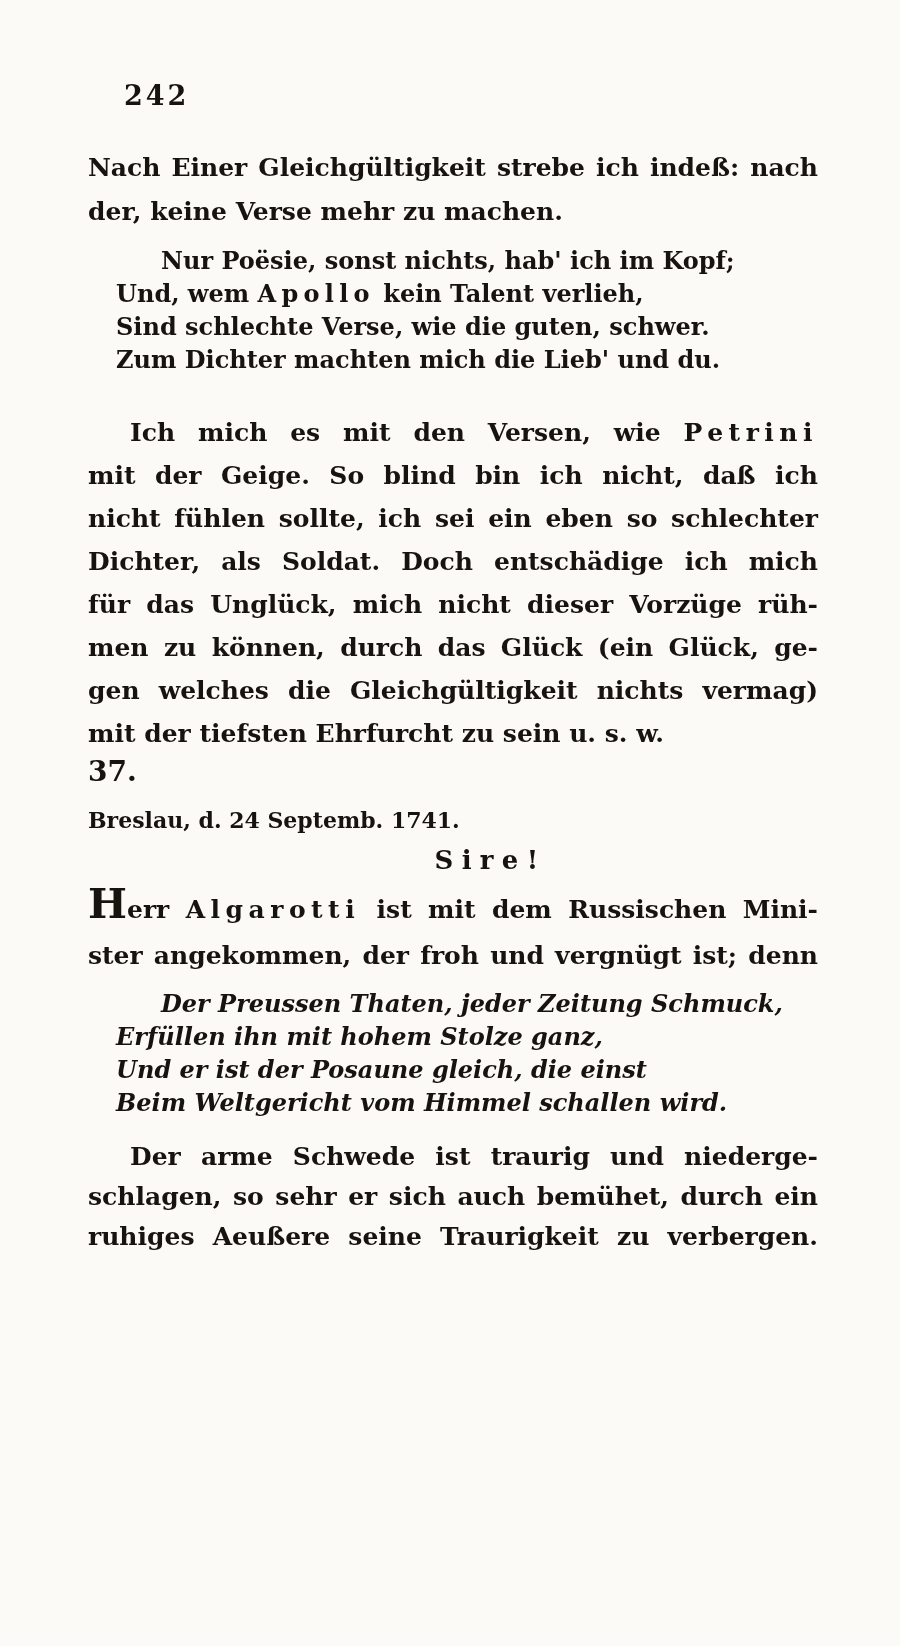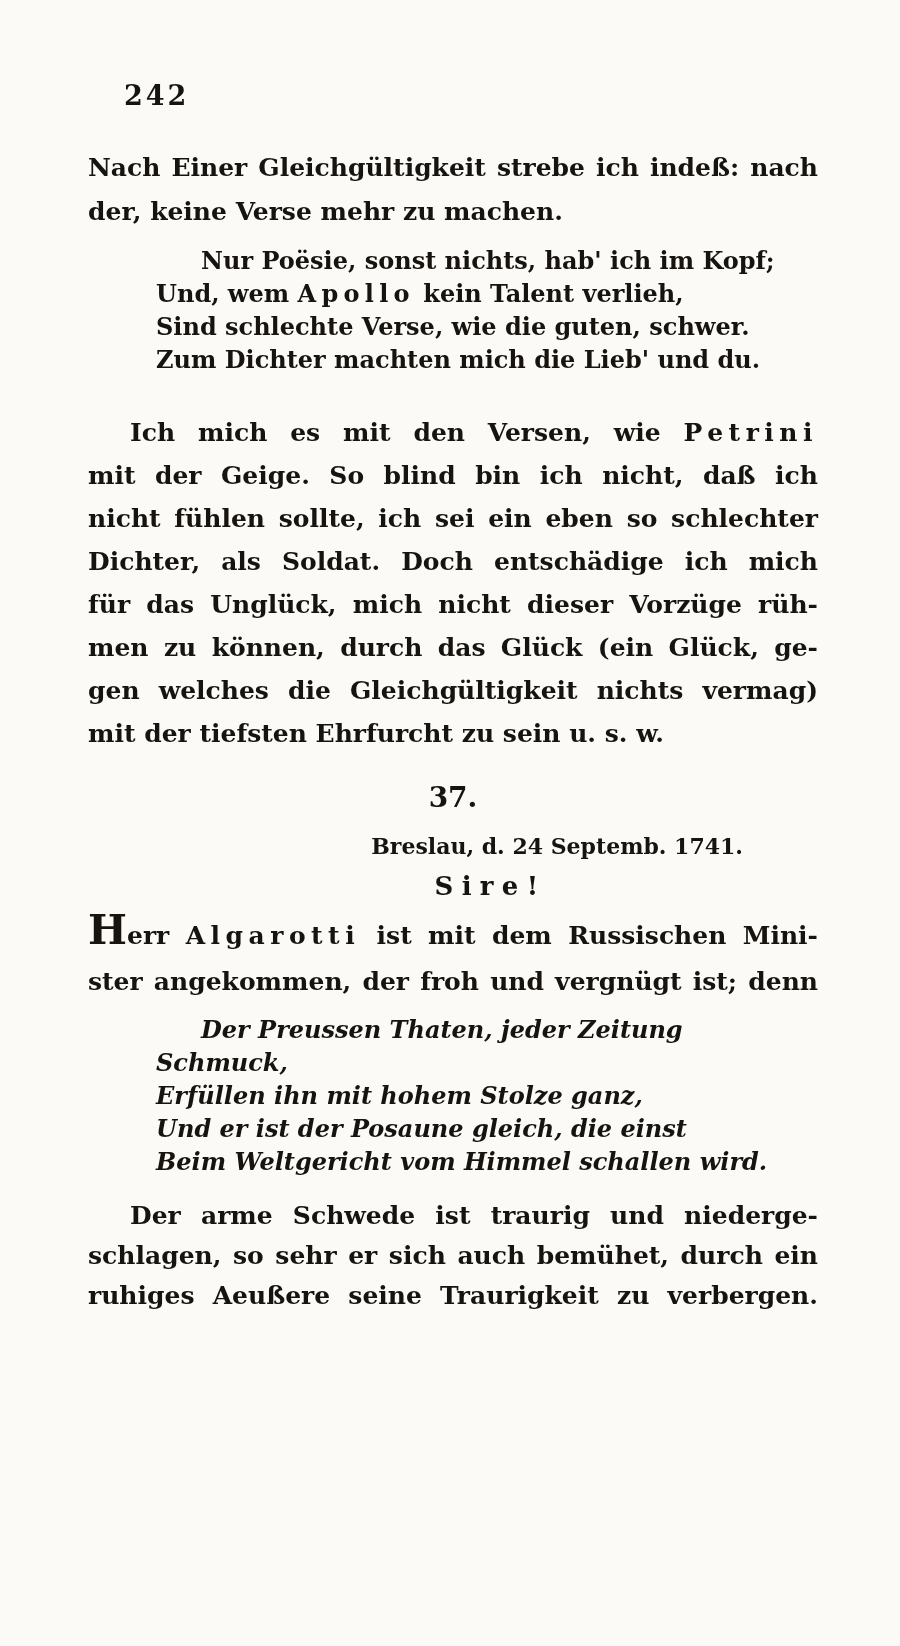--- a/index.html
+++ b/index.html
@@ -25,28 +25,28 @@
   }
   
   .para{font-size:25px;}
   .para .line{line-height:44px;}
   .para2 .line{line-height:43px;}
   .para4 .line{line-height:40px;}
   .j{text-align:justify;text-align-last:justify;}
   .ind{text-indent:42px;}
   
   .poem{font-size:24px;padding-left:28px;}
-  .poem .line{line-height:33px;margin-left:40px;}
+  .poem .line{line-height:33px;}
   .poem .first{text-indent:45px;}
   
   .sperr{letter-spacing:0.22em;}
   
-  .heading{margin-top:26px;text-align:center;font-size:28px;line-height:34px;}
+  .heading{font-size:28px;line-height:34px;}
   
-  .dateline{margin-top:16px;text-align:right;padding-right:75px;font-size:22px;line-height:30px;}
+  .dateline{margin-top:16px;text-align:left;padding-right:75px;font-size:22px;line-height:30px;}
   
   .salutation{margin-top:8px;margin-left:75px;font-size:26px;line-height:34px;letter-spacing:0.32em;text-align:center;}
   
   .para3{margin-top:10px;}
   .para3 .line{line-height:46px;}
   .initial::first-letter{font-size:1.65em;line-height:0.75;}
   
   .poem1{margin-top:10px;}
   .para2{margin-top:35px;}
   .poem2{margin-top:8px;font-style:italic;}

